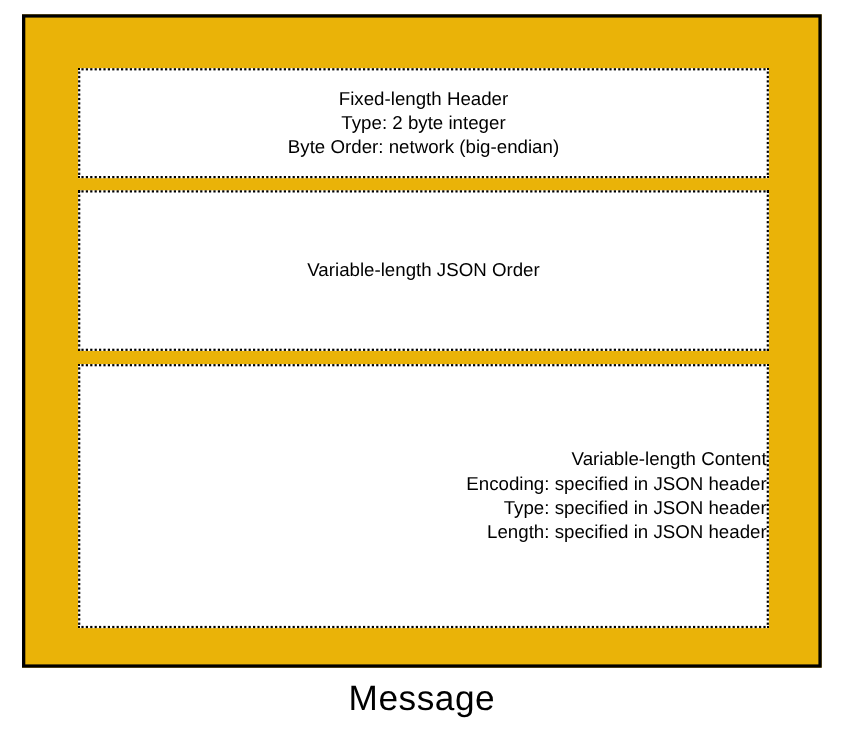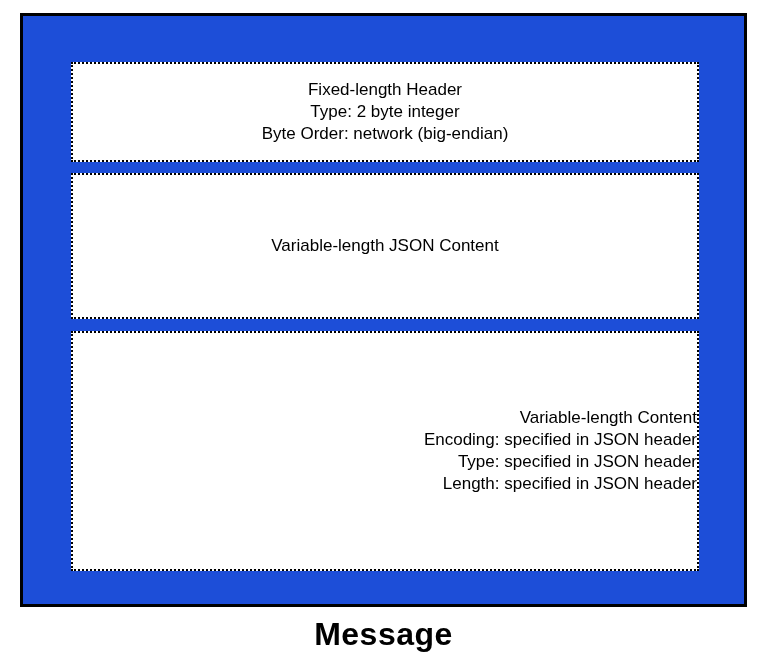--- a/index.html
+++ b/index.html
@@ -17,21 +17,21 @@
     overflow: hidden;
   }
   .outer-box {
     position: absolute;
     left: 20px;
     top: 13px;
     width: 727px;
     height: 594px;
     border: 3px solid #000000;
     box-sizing: border-box;
-    background: #1d4ed8;
+    background: #eab308;
   }
   .section {
     position: absolute;
     left: 48px;
     width: 628px;
     border: 2px dotted #000000;
     box-sizing: border-box;
     display: flex;
     flex-direction: column;
     justify-content: center;
@@ -47,39 +47,39 @@
   .section-1 { top: 46px;  height: 100px; }
   .section-2 { top: 157px; height: 146px; }
   .section-3 { top: 315px; height: 240px; align-items: flex-end; }
   .diagram-label {
     position: absolute;
     left: 20px;
     top: 616px;
     width: 727px;
     text-align: center;
     font-size: 32px;
-    font-weight: bold;
+    font-weight: normal;
     letter-spacing: 0.5px;
   }
 </style>
 </head>
 <body>
 
 <div class="canvas">
 
   <div class="outer-box">
 
     <div class="section section-1">
       <div class="line">Fixed-length Header</div>
       <div class="line">Type: 2 byte integer</div>
       <div class="line">Byte Order: network (big-endian)</div>
     </div>
 
     <div class="section section-2">
-      <div class="line">Variable-length JSON Content</div>
+      <div class="line">Variable-length JSON Order</div>
     </div>
 
     <div class="section section-3">
       <div class="line">Variable-length Content</div>
       <div class="line">Encoding: specified in JSON header</div>
       <div class="line">Type: specified in JSON header</div>
       <div class="line">Length: specified in JSON header</div>
     </div>
 
   </div>

